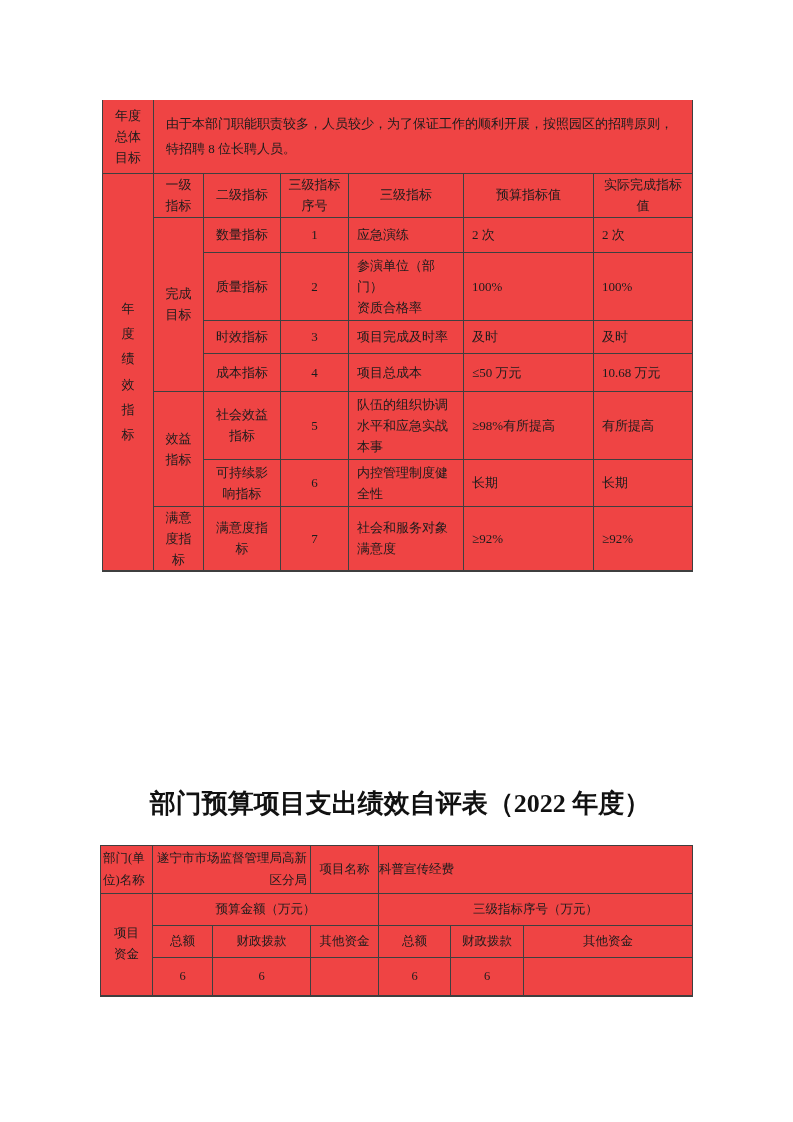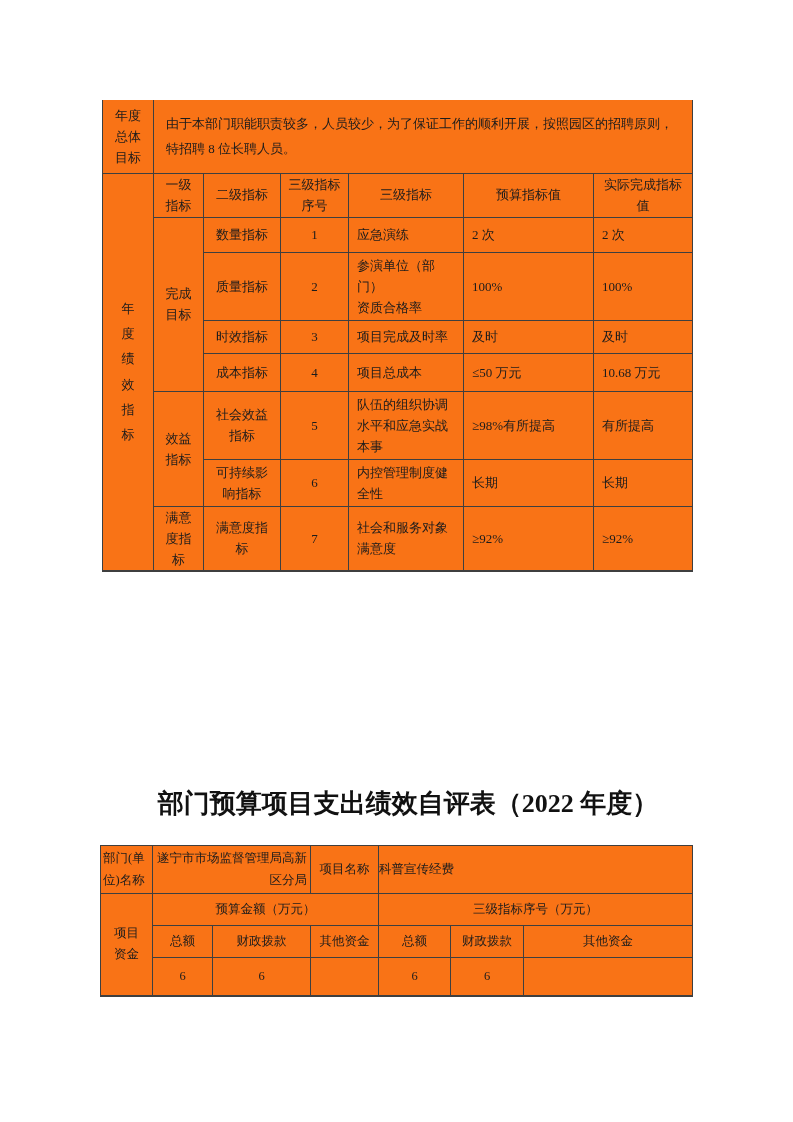--- a/index.html
+++ b/index.html
@@ -5,21 +5,21 @@
   * { box-sizing: border-box; margin: 0; padding: 0; }
   html,body { width: 793px; height: 1122px; }
   body {
     background: #ffffff;
     font-family: "Liberation Serif", "DejaVu Serif", serif;
     color: #1c1c1c;
     position: relative;
   }
   .page { position: absolute; inset: 0; background: #fff; overflow: hidden; }
 
-  table { border-collapse: collapse; table-layout: fixed; position: absolute; background: #f97316; }
+  table { border-collapse: collapse; table-layout: fixed; position: absolute; background: #ef4444; }
   td {
     border: 1px solid #3f3f3f;
     vertical-align: middle;
     font-size: 13px;
     line-height: 1.62;
     overflow: hidden;
     word-break: break-all;
   }
 
   
@@ -41,21 +41,21 @@
   .pad { padding: 0 10px; }
   .hpad { padding: 0 6px; }
 
   
   .w2 { width: 2.15em; margin: 0 auto; word-break: break-all; text-align: center; }
   
   .vert { width: 1.05em; margin: 0 auto; word-break: break-all; text-align: center; line-height: 1.95; }
 
   .doc-title {
     position: absolute;
-    left: 112px; top: 786px; width: 592px;
+    left: 104px; top: 786px; width: 592px;
     text-align: center;
     font-size: 26px;
     font-weight: bold;
     color: #111;
     white-space: nowrap;
   }
   .page-num {
     position: absolute;
     left: 0; top: 1022px; width: 793px;
     text-align: center;

